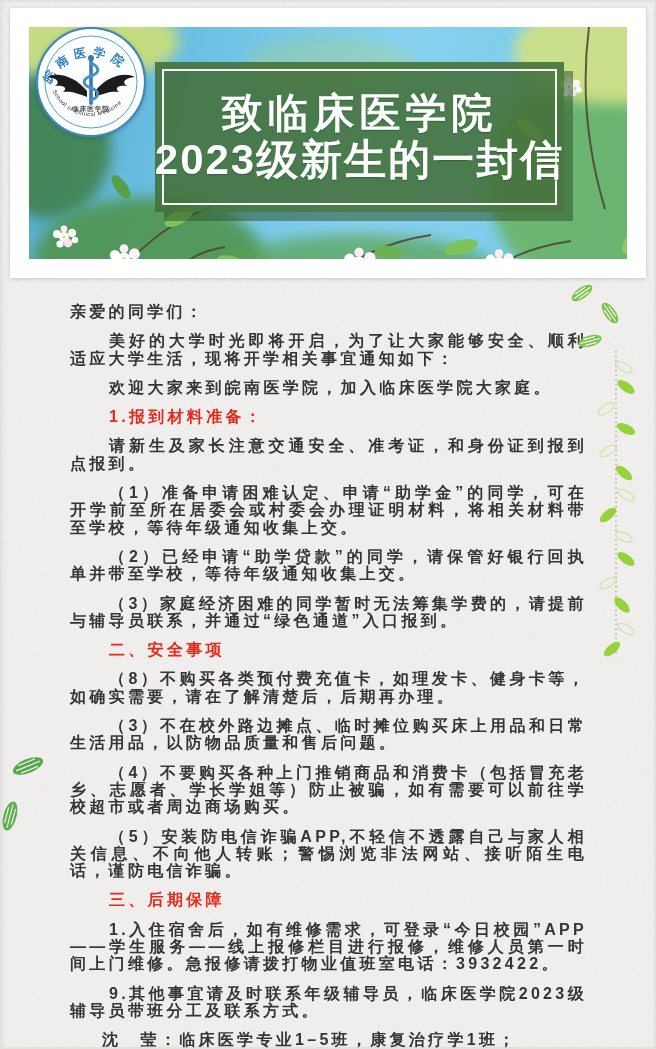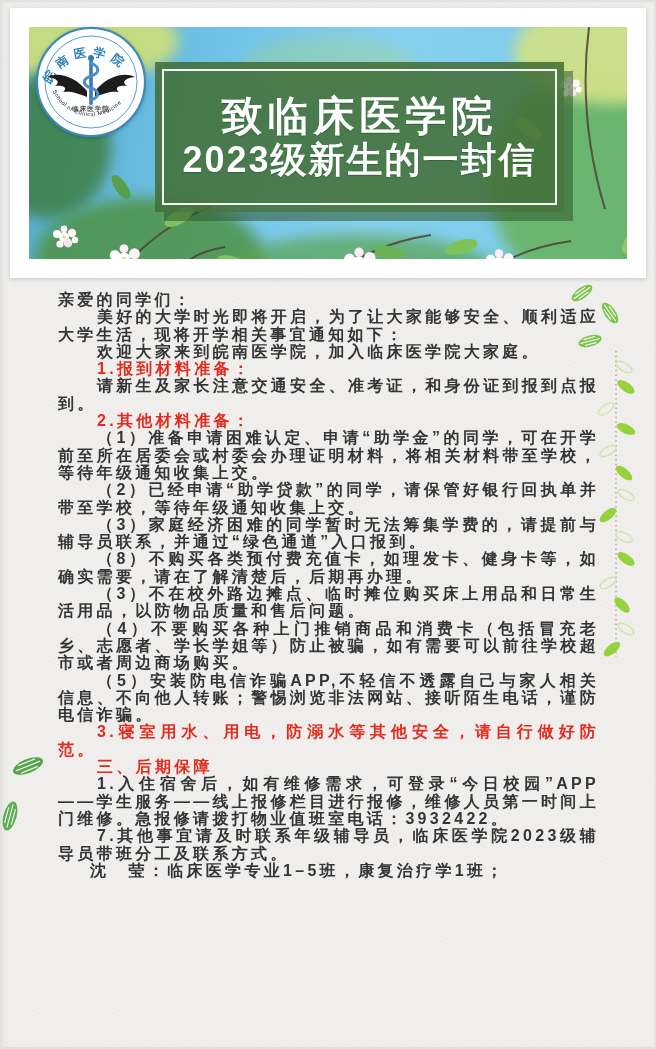--- a/index.html
+++ b/index.html
@@ -27,30 +27,30 @@
     position:absolute;left:145px;top:54px;width:409px;height:150px;
     background:rgba(67,112,56,0.88);
     box-shadow:9px 9px 0 rgba(47,86,44,0.55);
   }
   .title-inner{
     position:absolute;left:7px;top:7px;right:7px;bottom:7px;
     border:2px solid rgba(255,255,255,0.95);
     display:flex;flex-direction:column;align-items:center;justify-content:center;gap:5px;
   }
   .title-l1{color:#fff;font-weight:bold;font-size:41px;letter-spacing:5px;line-height:1;white-space:nowrap;text-shadow:0 1px 1px rgba(0,60,20,.35);}
-  .title-l2{color:#fff;font-weight:bold;font-size:36px;letter-spacing:2px;line-height:1;white-space:nowrap;text-shadow:0 1px 1px rgba(0,60,20,.35);}
+  .title-l2{color:#fff;font-weight:bold;font-size:42px;letter-spacing:2px;line-height:1;white-space:nowrap;text-shadow:0 1px 1px rgba(0,60,20,.35);}
   
   .logo{position:absolute;left:36px;top:27px;width:110px;height:110px;filter:drop-shadow(0 1px 2px rgba(0,40,80,.25));}
   
   .letter{
     position:absolute;left:58px;top:291px;width:541px;
     color:#353535;font-weight:700;font-size:16px;line-height:17.3px;
     letter-spacing:3.3px;text-align:justify;
   }
-  .letter p{margin:0;text-indent:39px;}
+  .letter p{margin:12px;text-indent:39px;}
   .letter p.salutation{text-indent:0;}
   .letter p.red{color:#e32a1c;}
   .letter p.contact{text-indent:32px;}
   
   .decor{position:absolute;pointer-events:none;}
   .decor.right-strip{left:568px;top:283px;width:88px;height:400px;}
   .decor.left-leaves{left:0px;top:748px;width:62px;height:110px;}
 </style>
 </head>
 <body>
@@ -147,32 +147,31 @@
       <textPath href="#arcBottom" startOffset="4%">School of Clinical Medicine</textPath>
     </text>
   </svg>
 
   <div class="letter">
     <p class="salutation">亲爱的同学们：</p>
     <p>美好的大学时光即将开启，为了让大家能够安全、顺利适应大学生活，现将开学相关事宜通知如下：</p>
     <p>欢迎大家来到皖南医学院，加入临床医学院大家庭。</p>
     <p class="red">1.报到材料准备：</p>
     <p>请新生及家长注意交通安全、准考证，和身份证到报到点报到。</p>
-    <p class="red">2.其他材料准备：</p>
     <p>（1）准备申请困难认定、申请“助学金”的同学，可在开学前至所在居委会或村委会办理证明材料，将相关材料带至学校，等待年级通知收集上交。</p>
     <p>（2）已经申请“助学贷款”的同学，请保管好银行回执单并带至学校，等待年级通知收集上交。</p>
     <p>（3）家庭经济困难的同学暂时无法筹集学费的，请提前与辅导员联系，并通过“绿色通道”入口报到。</p>
+    <p class="red">二、安全事项</p>
     <p>（8）不购买各类预付费充值卡，如理发卡、健身卡等，如确实需要，请在了解清楚后，后期再办理。</p>
     <p>（3）不在校外路边摊点、临时摊位购买床上用品和日常生活用品，以防物品质量和售后问题。</p>
     <p>（4）不要购买各种上门推销商品和消费卡（包括冒充老乡、志愿者、学长学姐等）防止被骗，如有需要可以前往学校超市或者周边商场购买。</p>
     <p>（5）安装防电信诈骗APP,不轻信不透露自己与家人相关信息、不向他人转账；警惕浏览非法网站、接听陌生电话，谨防电信诈骗。</p>
-    <p class="red">3.寝室用水、用电，防溺水等其他安全，请自行做好防范。</p>
     <p class="red">三、后期保障</p>
     <p>1.入住宿舍后，如有维修需求，可登录“今日校园”APP——学生服务——线上报修栏目进行报修，维修人员第一时间上门维修。急报修请拨打物业值班室电话：3932422。</p>
-    <p>7.其他事宜请及时联系年级辅导员，临床医学院2023级辅导员带班分工及联系方式。</p>
+    <p>9.其他事宜请及时联系年级辅导员，临床医学院2023级辅导员带班分工及联系方式。</p>
     <p class="contact">沈　莹：临床医学专业1–5班，康复治疗学1班；</p>
 
   </div>
 
   <svg class="decor right-strip" viewBox="0 0 88 400">
     <defs>
       <g id="stripleaf">
         <ellipse cx="0" cy="0" rx="12" ry="5.5" fill="#7cc44e"></ellipse>
         <path d="M-10 0 H10 M-6 -3 L6 -3 M-6 3 L6 3" stroke="#ffffff" stroke-width="1.1"></path>
       </g>

